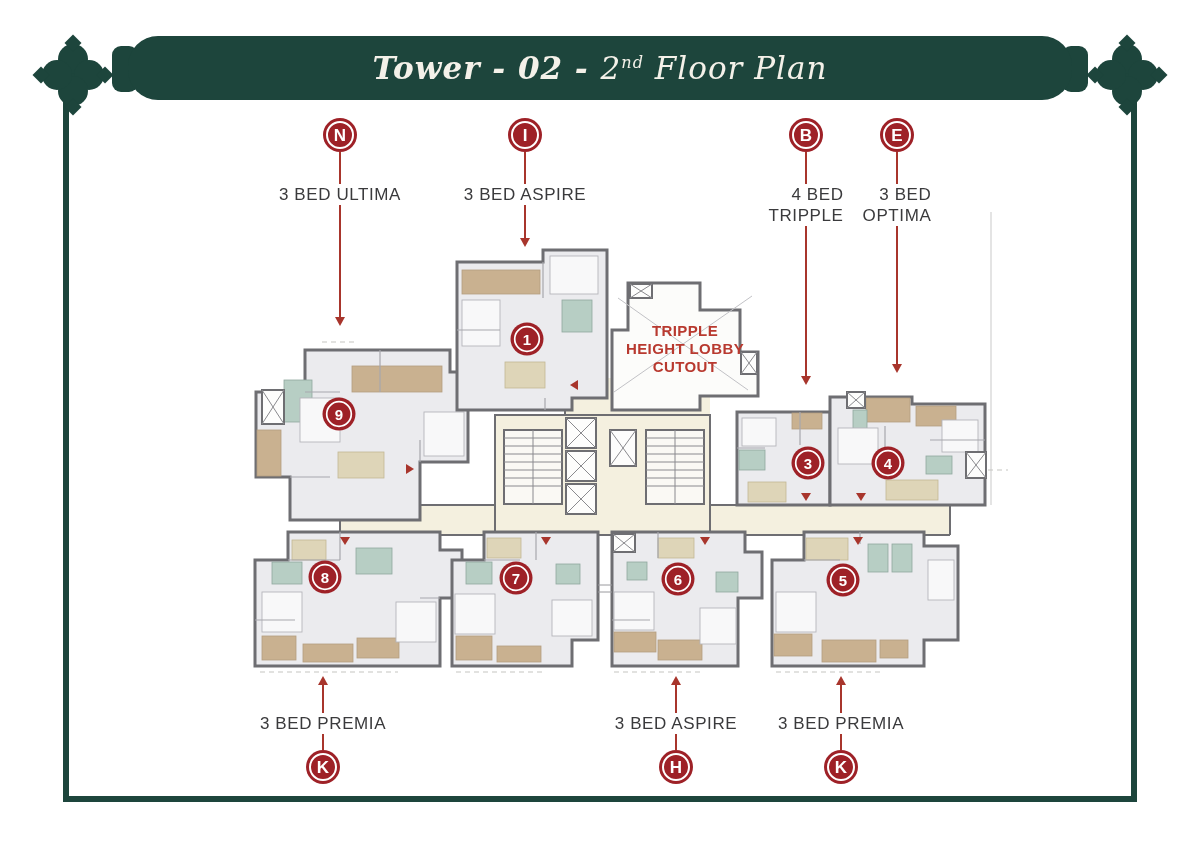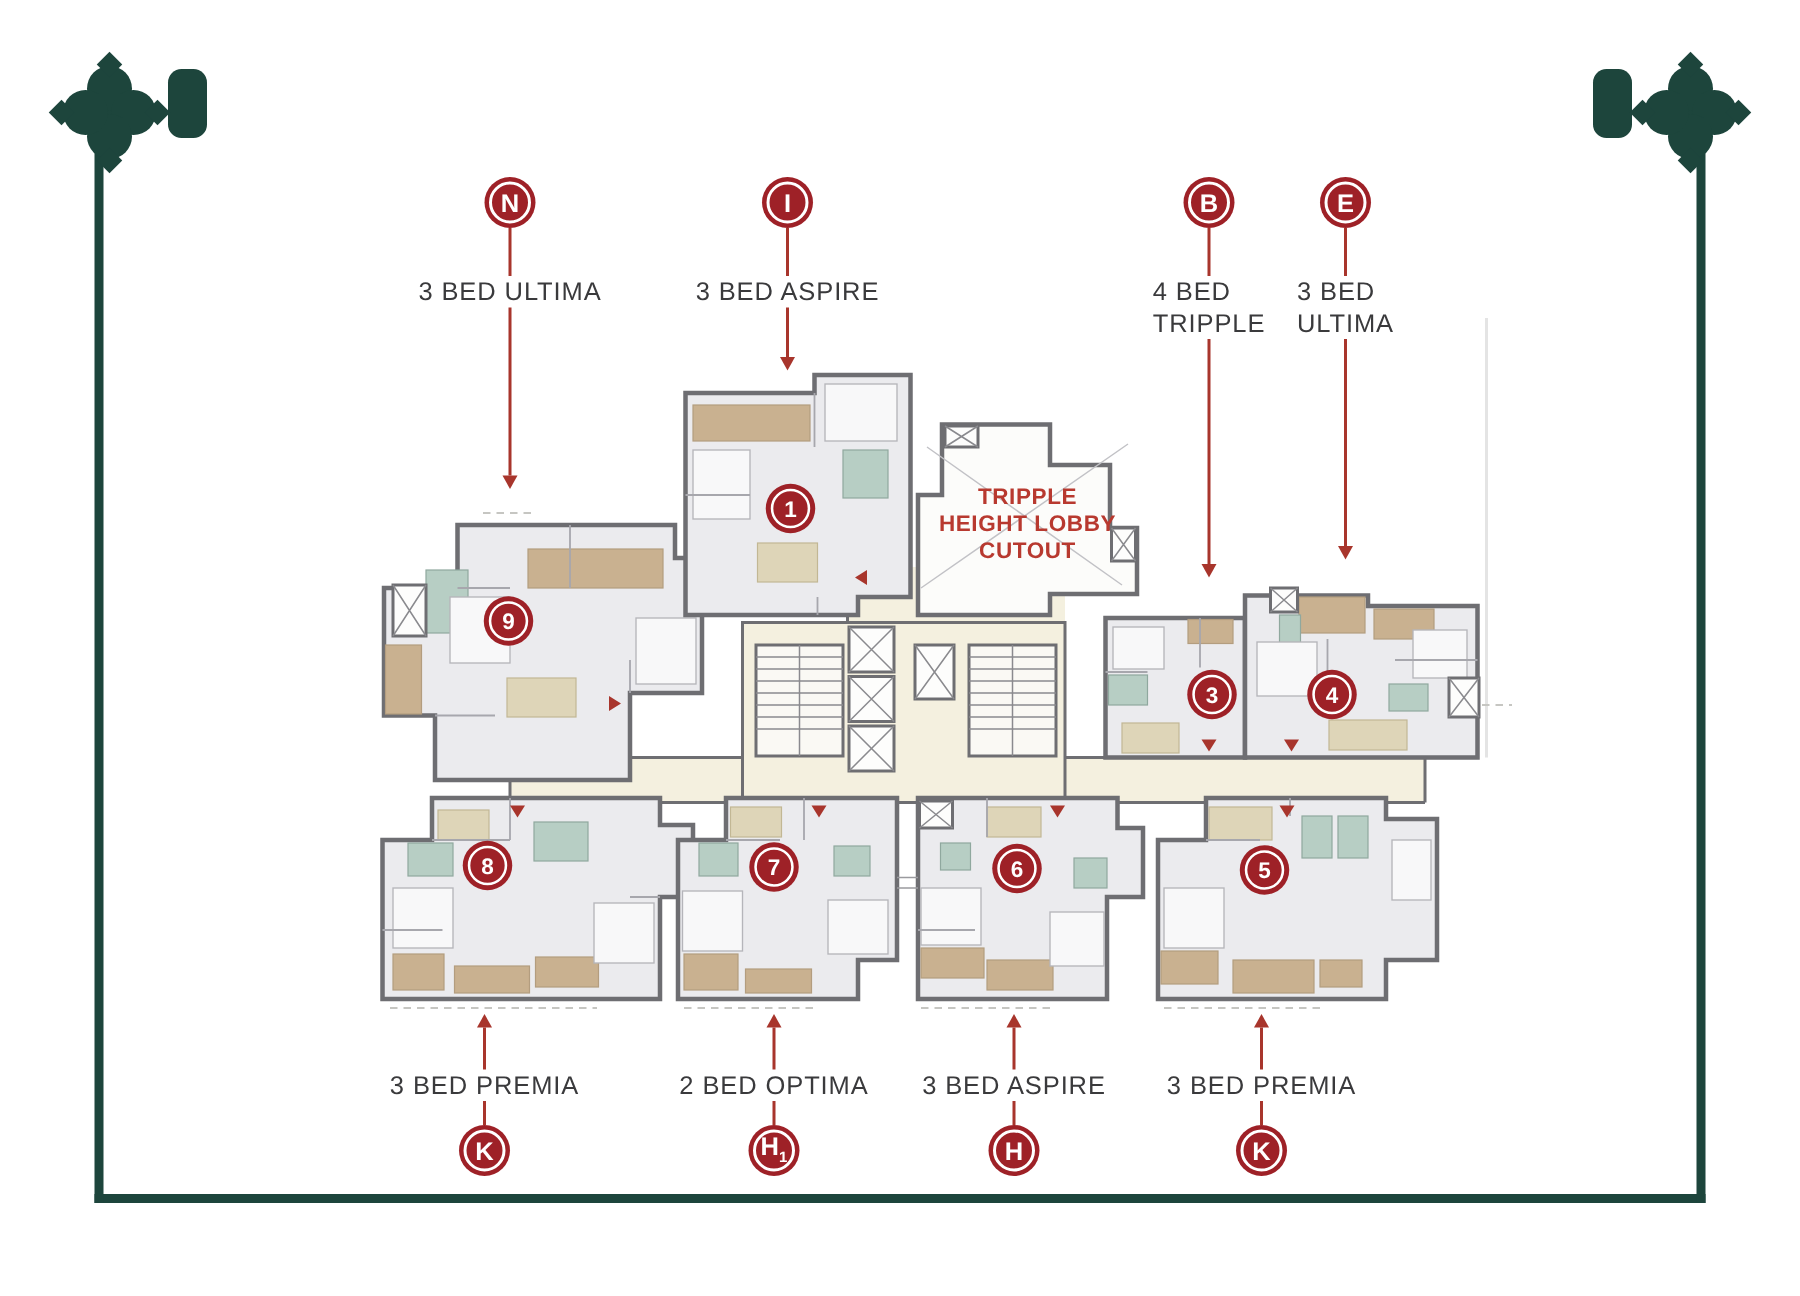--- a/index.html
+++ b/index.html
@@ -42,21 +42,21 @@
         font-family:"Liberation Sans",sans-serif;}
   
   .callout{position:absolute;width:160px;display:flex;flex-direction:column;align-items:center;z-index:5;}
   .badge{width:34px;height:34px;border-radius:50%;background:var(--badge_red);position:relative;
          display:flex;align-items:center;justify-content:center;flex:none;}
   .badge::after{content:"";position:absolute;inset:3px;border:2px solid #fff;border-radius:50%;}
   .badge-letter{color:#fff;font-weight:bold;font-size:17px;line-height:1;}
   .badge-letter sub{font-size:10px;}
   .cline{width:2px;background:var(--arrow_red);flex:none;}
   .clabel{color:var(--label_gray);font-size:17px;letter-spacing:0.6px;line-height:21px;
-          text-align:left;white-space:nowrap;}
+          text-align:right;white-space:nowrap;}
   .arrow-down{width:0;height:0;border-left:5px solid transparent;border-right:5px solid transparent;
               border-top:9px solid var(--arrow_red);flex:none;}
   .arrow-up{width:0;height:0;border-left:5px solid transparent;border-right:5px solid transparent;
             border-bottom:9px solid var(--arrow_red);flex:none;}
 </style>
 </head>
 <body>
 
 <div class="page">
 
@@ -84,20 +84,23 @@
       <rect x="26" y="-6" width="12" height="12" transform="rotate(45 32 0)"></rect>
       <rect x="-6" y="26" width="12" height="12" transform="rotate(45 0 32)"></rect>
       <rect x="-38" y="-6" width="12" height="12" transform="rotate(45 -32 0)"></rect>
     </g>
   </svg>
 
   <div class="frame"></div>
 
   <div class="banner-cap cap-left"></div>
   <div class="banner-cap cap-right"></div>
+  <div class="banner">
+    <div class="title"><span class="t-bold">Tower - 02 - </span><span>2</span><sup>nd</sup><span> Floor Plan</span></div>
+  </div>
 
   <svg class="plan" viewBox="0 0 1200 864">
 
     <g>
       <rect x="565" y="378" width="145" height="44" style="fill:var(--corridor_cream)"></rect>
       <rect x="612" y="398" width="88" height="24" style="fill:var(--corridor_cream)"></rect>
       <rect x="340" y="505" width="610" height="30" style="fill:var(--corridor_cream)"></rect>
       <path class="wall2" d="M340,505 L498,505 M708,505 L950,505 M340,535 L950,535 M340,505 L340,535 M950,505 L950,535 M565,378 L565,415"></path>
     </g>
 
@@ -322,45 +325,36 @@
     <div class="arrow-down"></div>
   </div>
 
   <div class="callout" style="left:817px;top:118px;">
     <div class="badge">
         <span class="badge-letter">E</span>
       </div>
     <div class="cline" style="height:32px;"></div>
     <div class="clabel">
         <div>3 BED</div>
-        <div>ULTIMA</div>
+        <div>OPTIMA</div>
       </div>
     <div class="cline" style="height:138px;"></div>
     <div class="arrow-down"></div>
   </div>
 
   <div class="callout" style="left:243px;top:676px;">
     <div class="arrow-up"></div>
     <div class="cline" style="height:28px;"></div>
     <div class="clabel"><span>3 BED PREMIA</span></div>
     <div class="cline" style="height:16px;"></div>
     <div class="badge">
         <span class="badge-letter">K</span>
       </div>
   </div>
 
-  <div class="callout" style="left:436px;top:676px;">
-    <div class="arrow-up"></div>
-    <div class="cline" style="height:28px;"></div>
-    <div class="clabel"><span>2 BED OPTIMA</span></div>
-    <div class="cline" style="height:16px;"></div>
-    <div class="badge">
-        <span class="badge-letter"><span>H</span><sub>1</sub></span>
-      </div>
-  </div>
 
   <div class="callout" style="left:596px;top:676px;">
     <div class="arrow-up"></div>
     <div class="cline" style="height:28px;"></div>
     <div class="clabel"><span>3 BED ASPIRE</span></div>
     <div class="cline" style="height:16px;"></div>
     <div class="badge">
         <span class="badge-letter">H</span>
       </div>
   </div>

